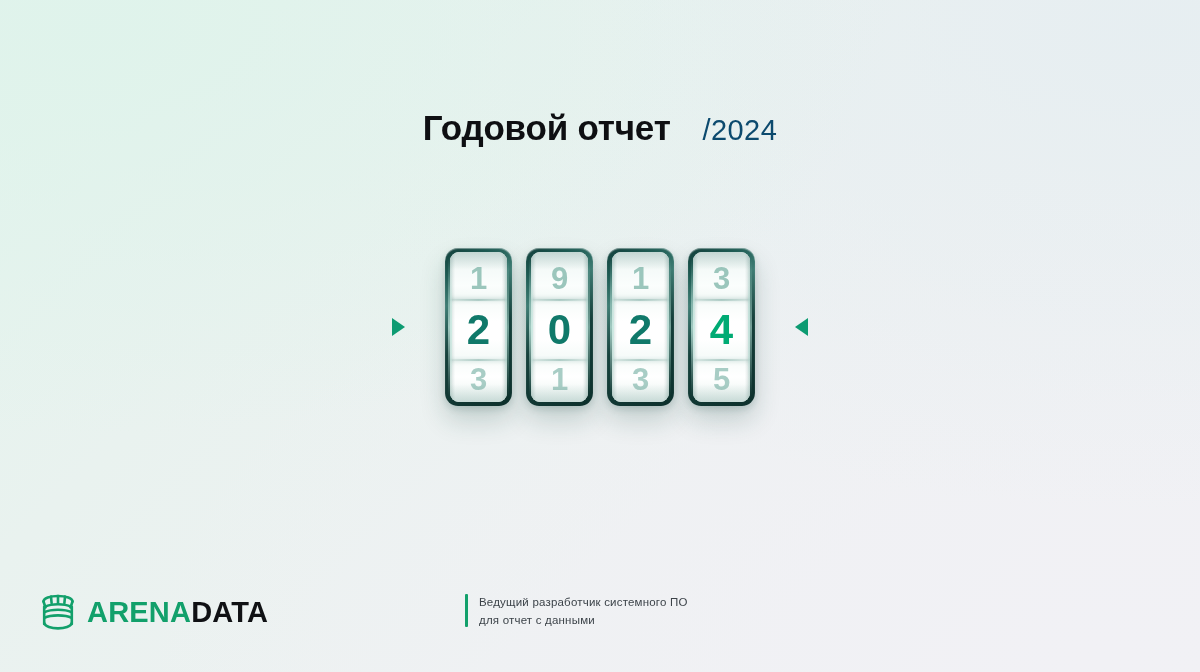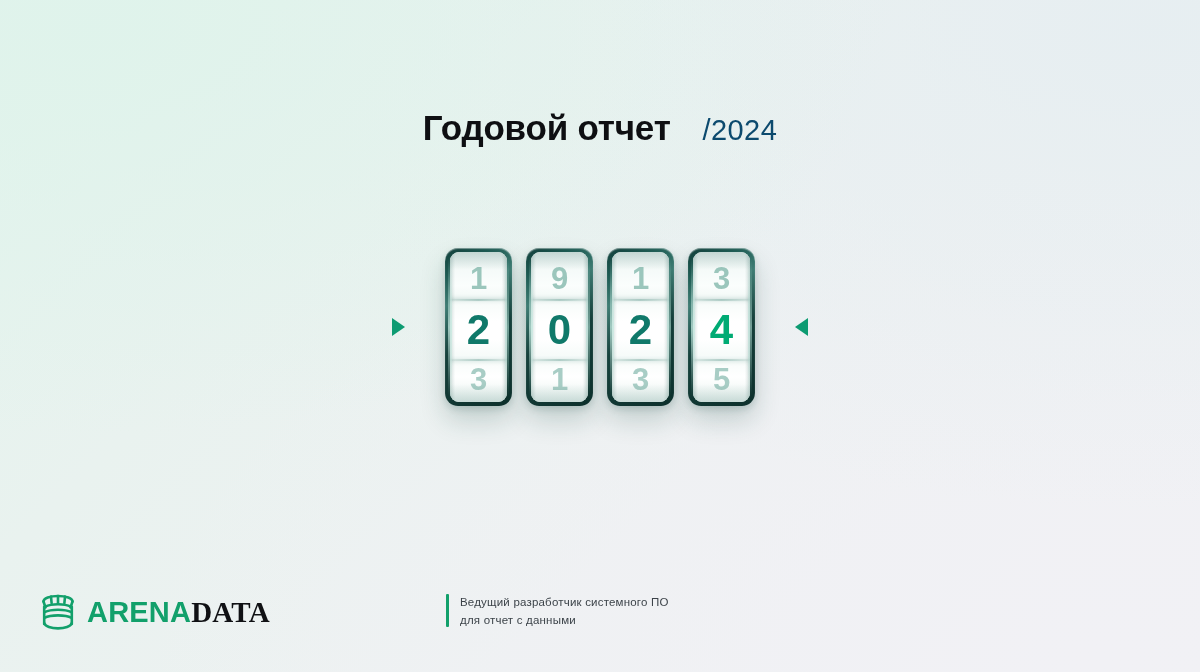--- a/index.html
+++ b/index.html
@@ -128,24 +128,24 @@
   .footer{
     position:absolute; left:0; right:0; bottom:0; height:92px;
   }
   .logo{
     position:absolute; left:38px; top:12px;
     display:flex; align-items:center; gap:7px;
   }
   .logo-mark{ width:42px; height:40px; flex:0 0 auto; }
   .logo-text{ font-size:29px; font-weight:bold; letter-spacing:0.2px; line-height:1; }
   .logo-arena{ color:#12a06b; }
-  .logo-data{ color:#101114;font-family:Liberation Serif, serif; }
+  .logo-data{ color:#101114; }
 
   .tagline{
-    position:absolute; left:438px; top:14px;
+    position:absolute; left:457px; top:14px;
     display:flex; gap:11px; align-items:flex-start;padding-left:8px;
   }
   .tagline-bar{
     width:3px; height:33px; background:#12a06b; flex:0 0 auto; border-radius:1px;
   }
   .tagline-text{
     font-size:11.5px; color:#3c4349; line-height:1.55; letter-spacing:0.2px;
   }
 
   .meta{

